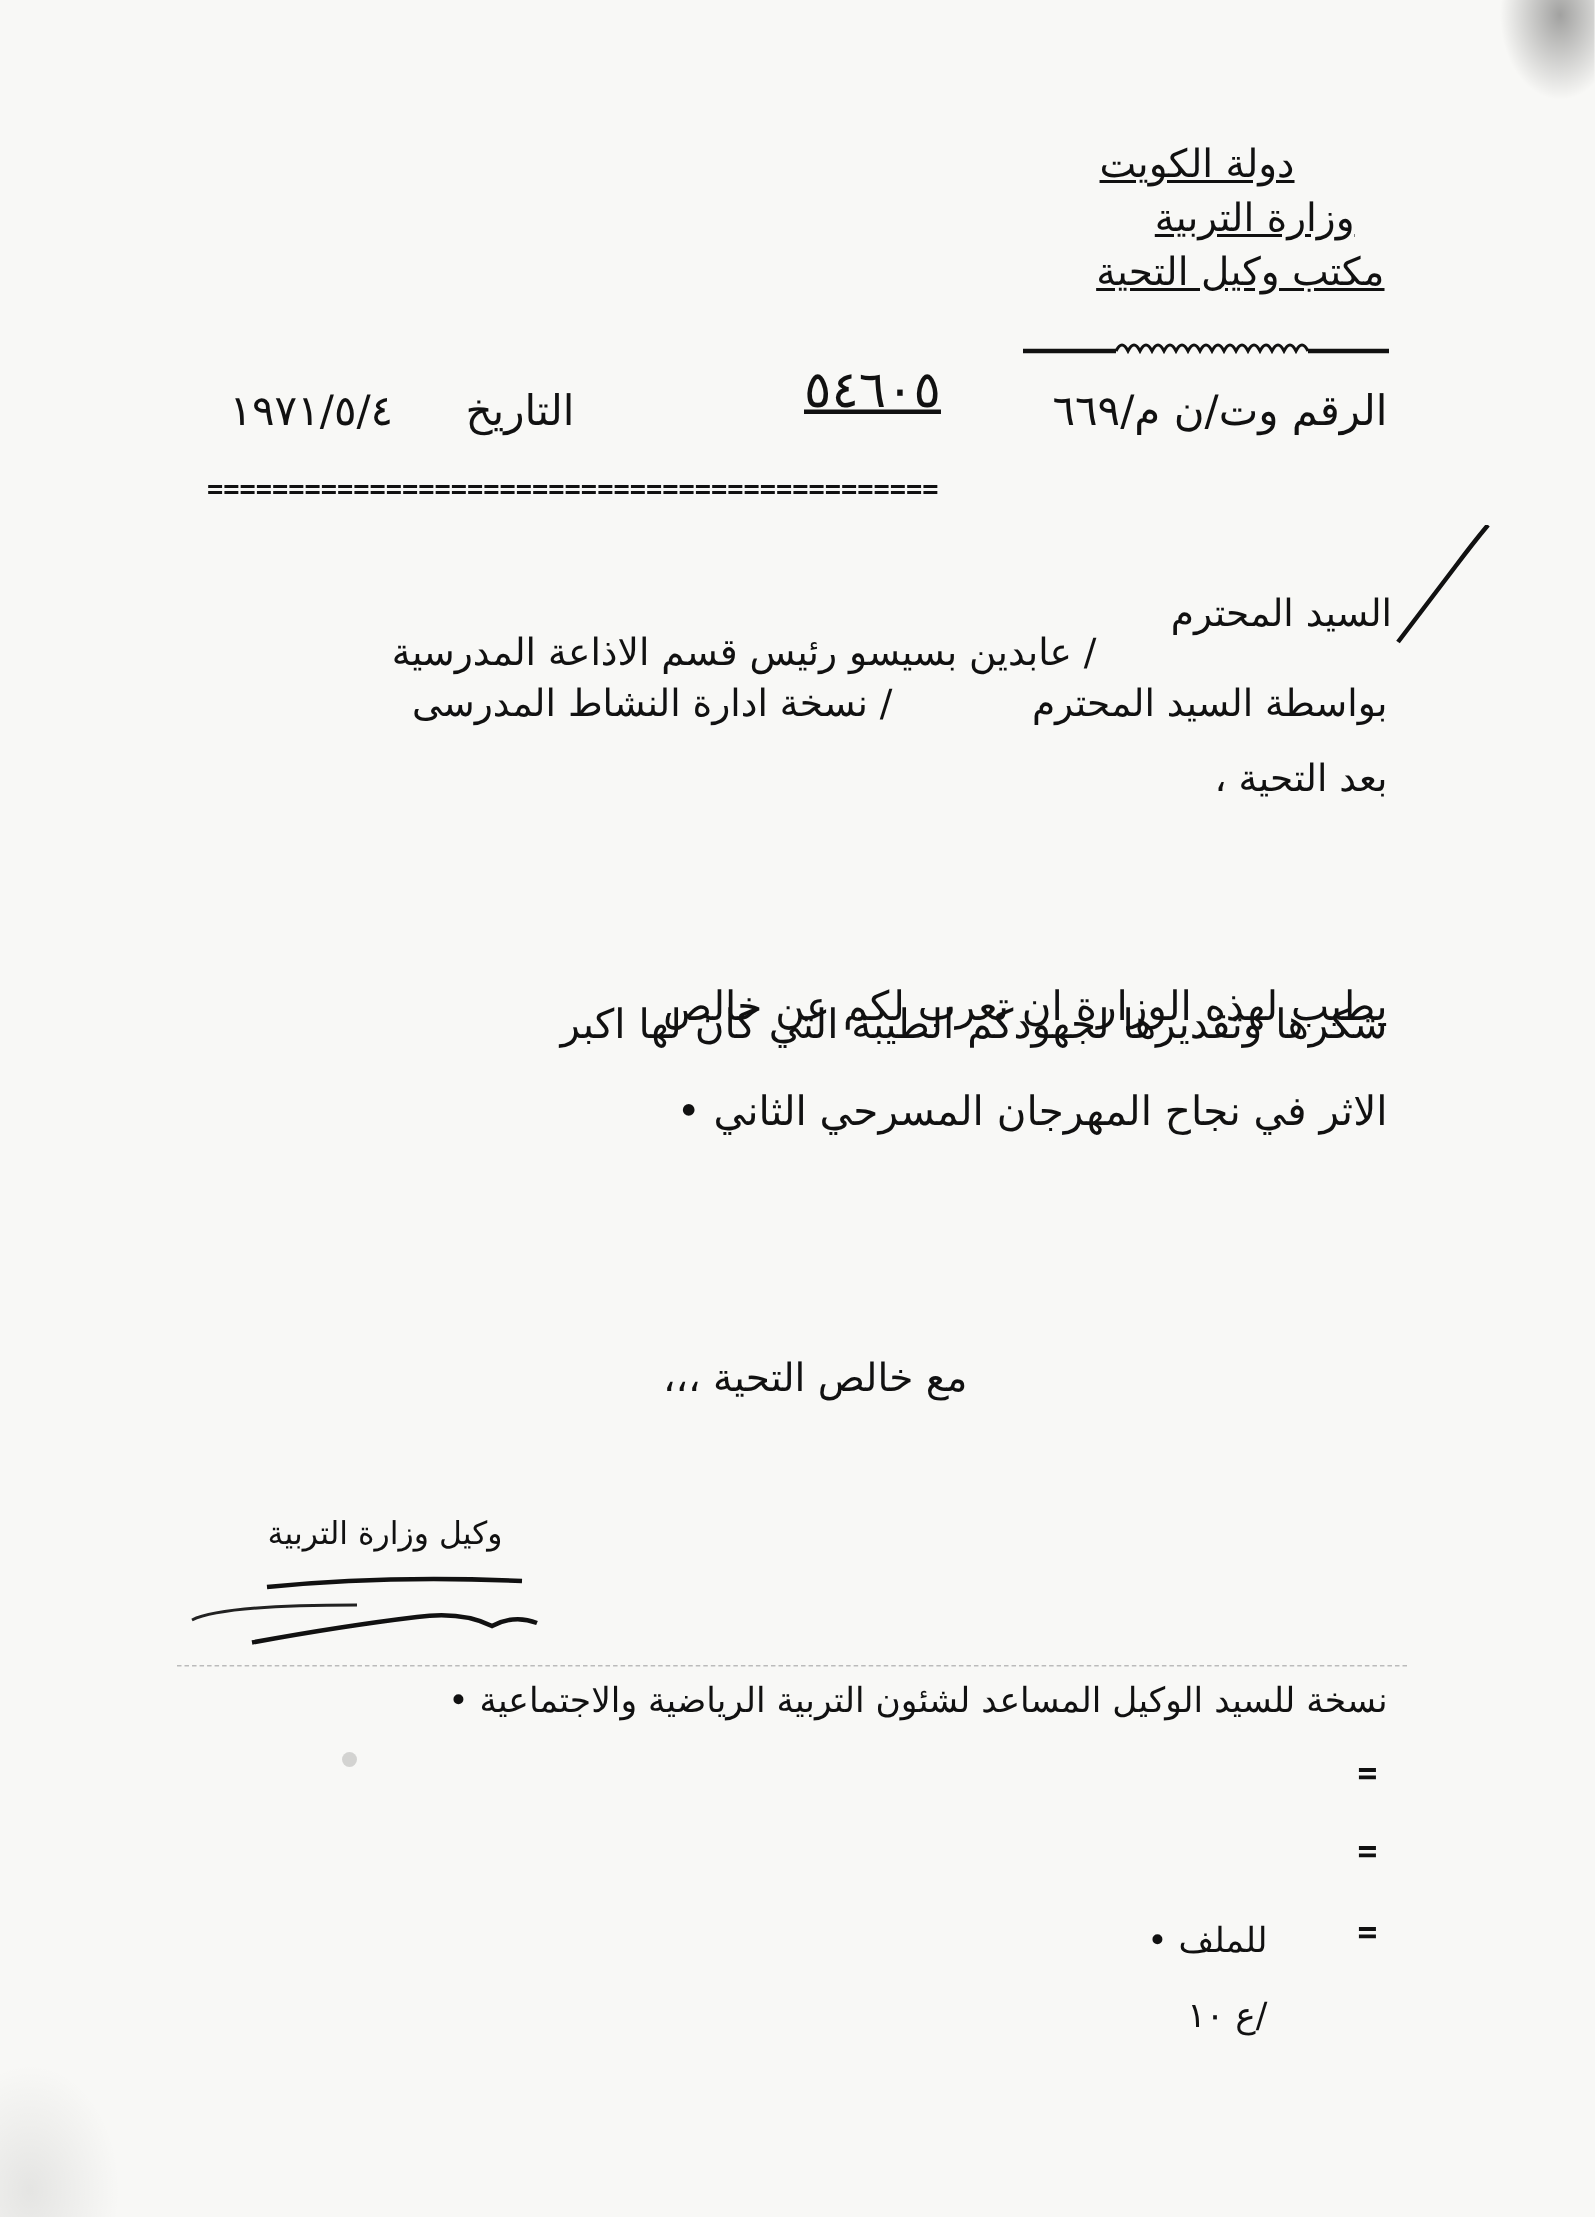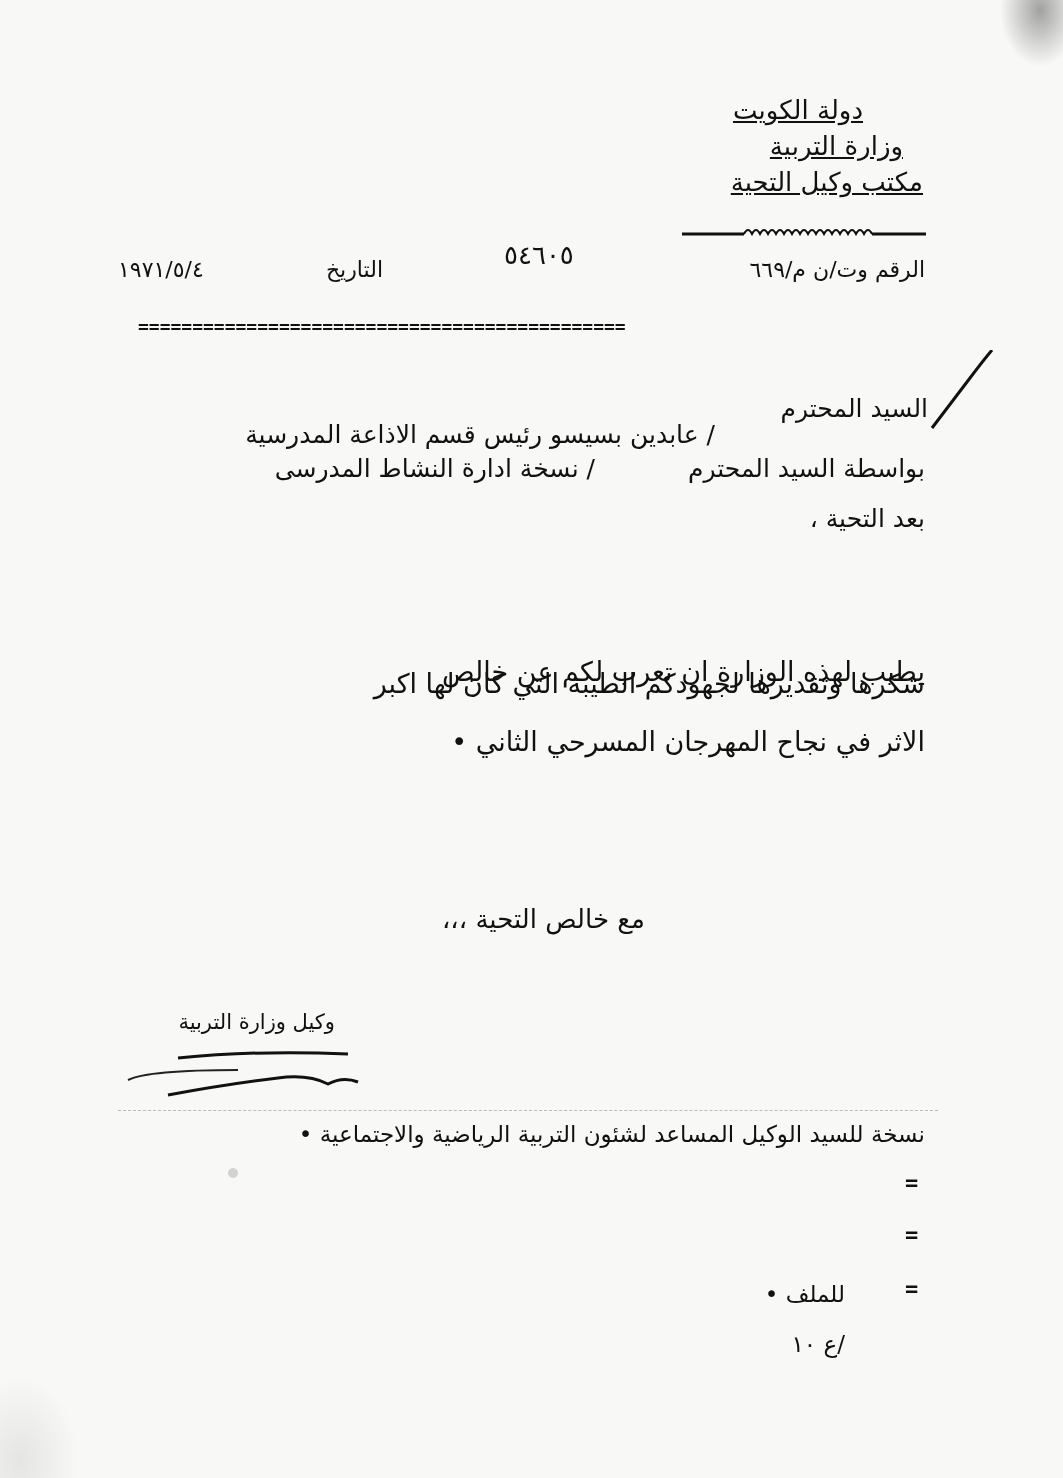--- a/index.html
+++ b/index.html
@@ -17,23 +17,23 @@
         #f8f8f6;
     }
     .ar { direction: rtl; position: absolute; white-space: nowrap; font-family: "DejaVu Sans", sans-serif; }
     .hdr { right: 138px; text-align: center; font-size: 26px; line-height: 36px; text-decoration: underline; }
     .hdr1 { top: 92px; right: 200px; }
     .hdr2 { top: 128px; right: 160px; }
     .hdr3 { top: 164px; right: 140px; }
     .wavy {
       position: absolute; top: 225px; left: 682px; width: 244px; height: 12px;
     }
-    .refline { top: 257px; font-size: 22px; }
+    .refline { top: 257px; font-size: 28px; margin-left: 35px; }
     .ref { right: 138px; }
-    .serial { left: 504px; top: 240px; font-size: 26px; direction: ltr; letter-spacing: 6px; }
+    .serial { left: 536px; top: 240px; font-size: 34px; direction: ltr; letter-spacing: 6px; text-decoration: underline; }
     .date-label { right: 680px; }
     .date-val { left: 118px; direction: ltr; letter-spacing: 1px; }
     .dbl-line {
       position: absolute; top: 320px; left: 138px; width: 784px; height: 14px;
       font-family: "DejaVu Sans Mono", monospace; font-size: 18px; line-height: 14px;
       overflow: hidden; white-space: nowrap; letter-spacing: 0px; font-weight: bold;
     }
     .slash-mark {
       position: absolute; left: 930px; top: 350px; width: 70px; height: 80px;
     }
@@ -79,21 +79,21 @@
   <div class="ar refline date-label">التاريخ</div>
   <div class="ar refline date-val">١٩٧١/٥/٤</div>
 
   <div class="dbl-line">=============================================</div>
 
   <svg class="slash-mark" viewBox="0 0 70 80">
     <path d="M2 78 L40 28 Q52 12 62 0" fill="none" stroke="#111" stroke-width="3"></path>
   </svg>
 
   <div class="ar addr a1">السيد المحترم</div>
-  <div class="ar addr a2" style="right:348px;top:418px;">/ عابدين بسيسو رئيس قسم الاذاعة المدرسية</div>
+  <div class="ar addr a2" style="right:332px;top:418px;">/ عابدين بسيسو رئيس قسم الاذاعة المدرسية</div>
   <div class="ar addr a3">بواسطة السيد المحترم</div>
   <div class="ar addr a3b">/ نسخة ادارة النشاط المدرسى</div>
   <div class="ar addr a4">بعد التحية ،</div>
 
   <div class="ar body-text b1">يطيب لهذه الوزارة ان تعرب لكم عن خالص</div>
   <div class="ar body-text b2">شكرها وتقديرها لجهودكم الطيبة التي كان لها اكبر</div>
   <div class="ar body-text b3">الاثر في نجاح المهرجان المسرحي الثاني •</div>
 
   <div class="ar closing">مع خالص التحية ،،،</div>
 

